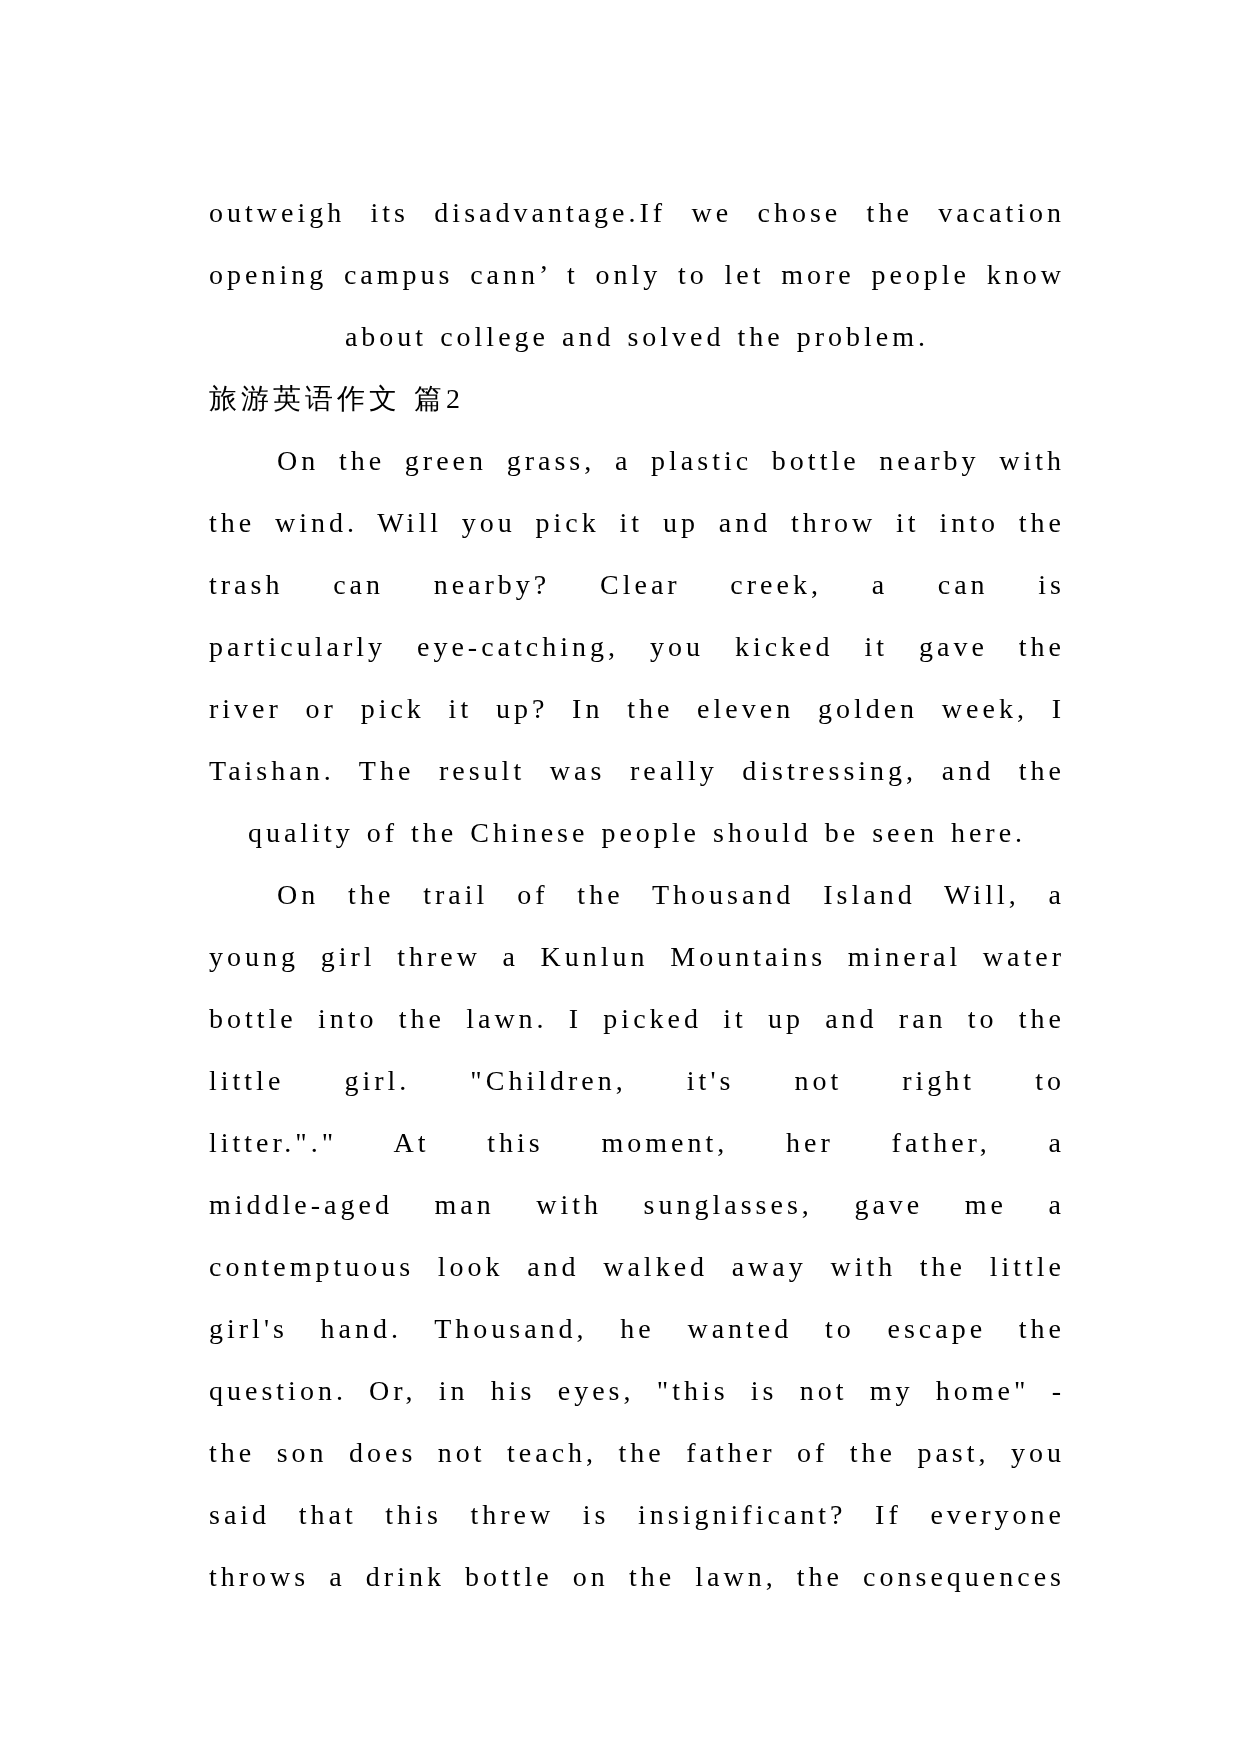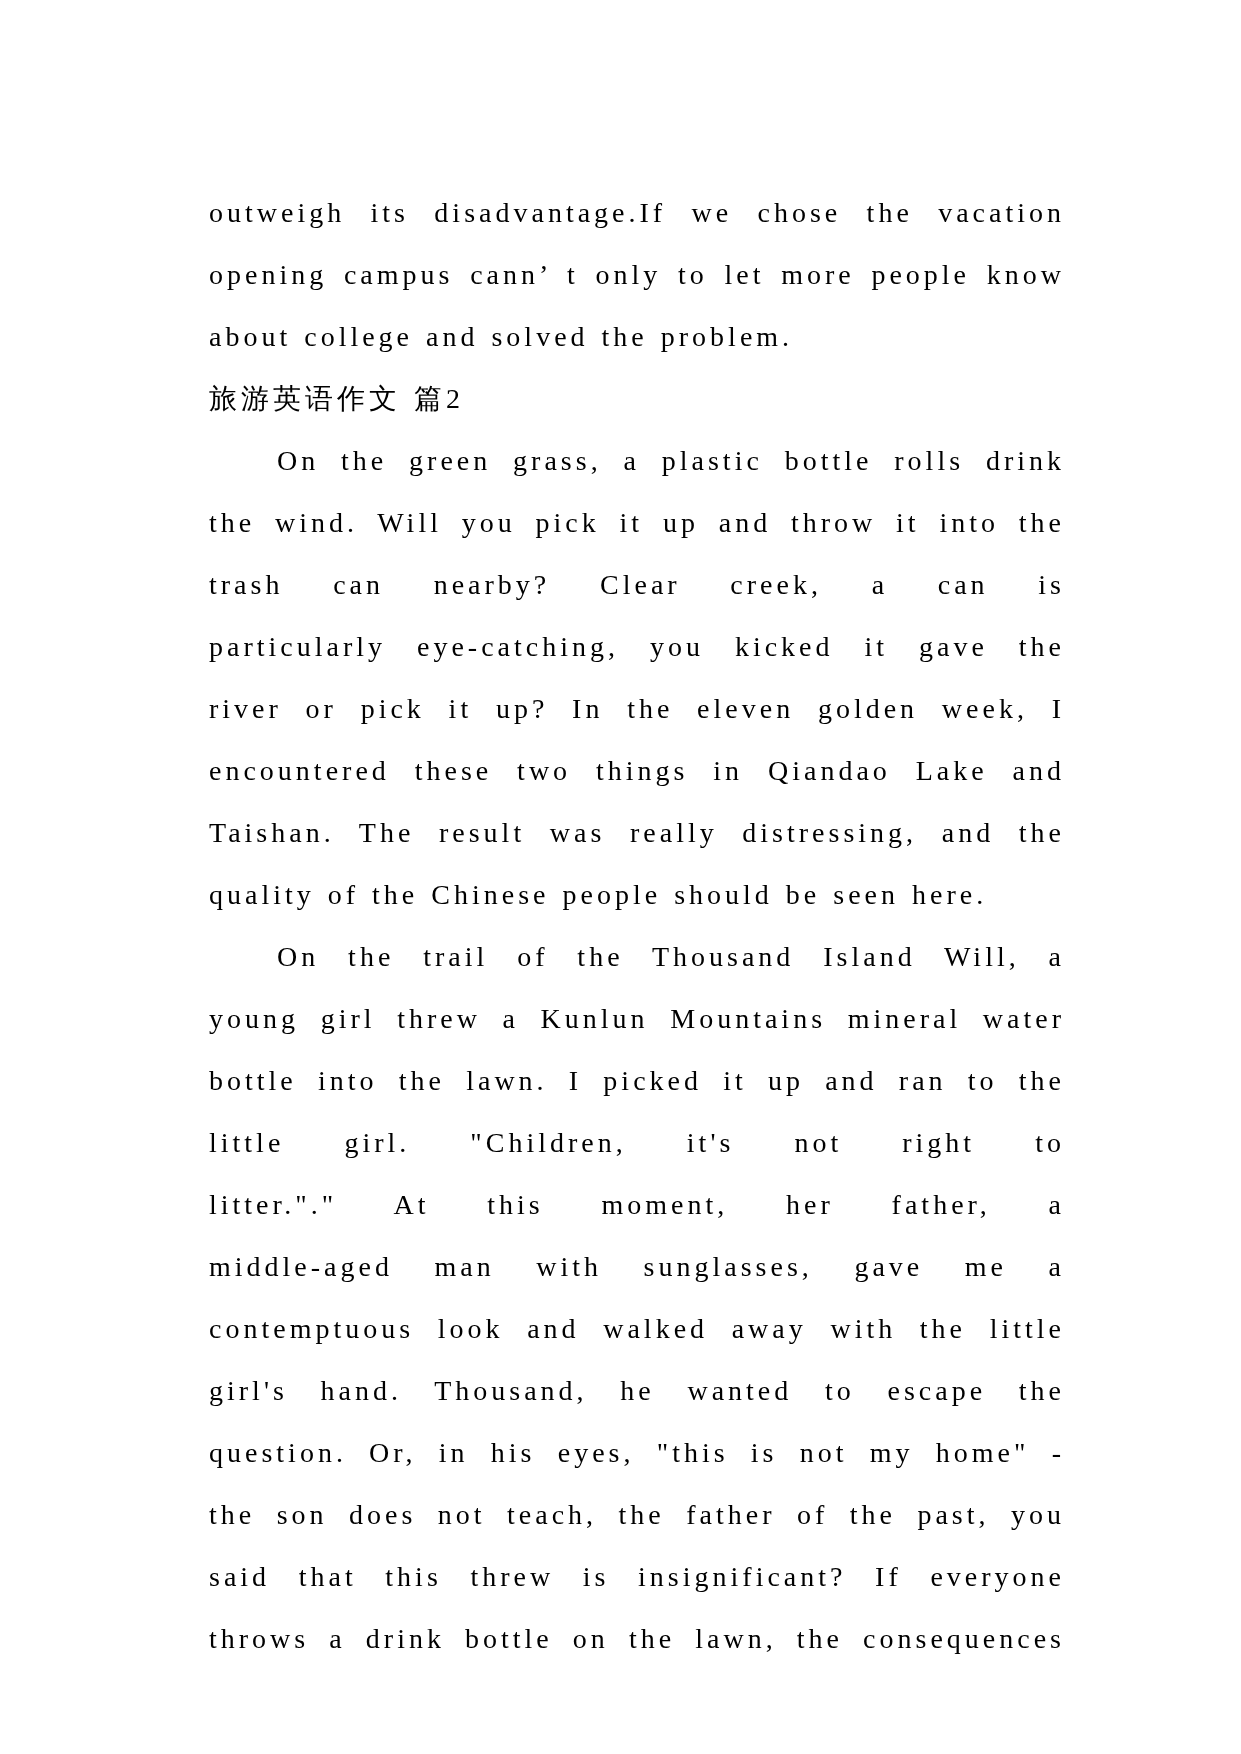--- a/index.html
+++ b/index.html
@@ -22,21 +22,21 @@
     top: 164px;
     width: 864px;
     color: #000000;
     font-size: 28px;
     letter-spacing: 4px;
     word-spacing: 2px;
   }
   .line {
     height: 58px;
     line-height: 58px;
-    text-align: left;
+    text-align: center;
     overflow: hidden;
   }
   .line.fill {
     text-align: justify;
     text-align-last: justify;
   }
   .line.indent {
     text-indent: 68px;
   }
   .line.heading {
@@ -46,26 +46,25 @@
 </style>
 </head>
 <body>
 
 <div class="page">
   <div class="text-block">
       <div class="line fill">outweigh its disadvantage.If we chose the vacation</div>
       <div class="line fill">opening campus cann’ t only to let more people know</div>
       <div class="line">about college and solved the problem.</div>
       <div class="line heading">旅游英语作文 篇2</div>
-      <div class="line fill indent">On the green grass, a plastic bottle rolls drink</div>
+      <div class="line fill indent">On the green grass, a plastic bottle nearby with</div>
       <div class="line fill">the wind. Will you pick it up and throw it into the</div>
       <div class="line fill">trash can nearby? Clear creek, a can is</div>
       <div class="line fill">particularly eye-catching, you kicked it gave the</div>
       <div class="line fill">river or pick it up? In the eleven golden week, I</div>
-      <div class="line fill">encountered these two things in Qiandao Lake and</div>
       <div class="line fill">Taishan. The result was really distressing, and the</div>
       <div class="line">quality of the Chinese people should be seen here.</div>
       <div class="line fill indent">On the trail of the Thousand Island Will, a</div>
       <div class="line fill">young girl threw a Kunlun Mountains mineral water</div>
       <div class="line fill">bottle into the lawn. I picked it up and ran to the</div>
       <div class="line fill">little girl. "Children, it's not right to</div>
       <div class="line fill">litter."." At this moment, her father, a</div>
       <div class="line fill">middle-aged man with sunglasses, gave me a</div>
       <div class="line fill">contemptuous look and walked away with the little</div>
       <div class="line fill">girl's hand. Thousand, he wanted to escape the</div>

